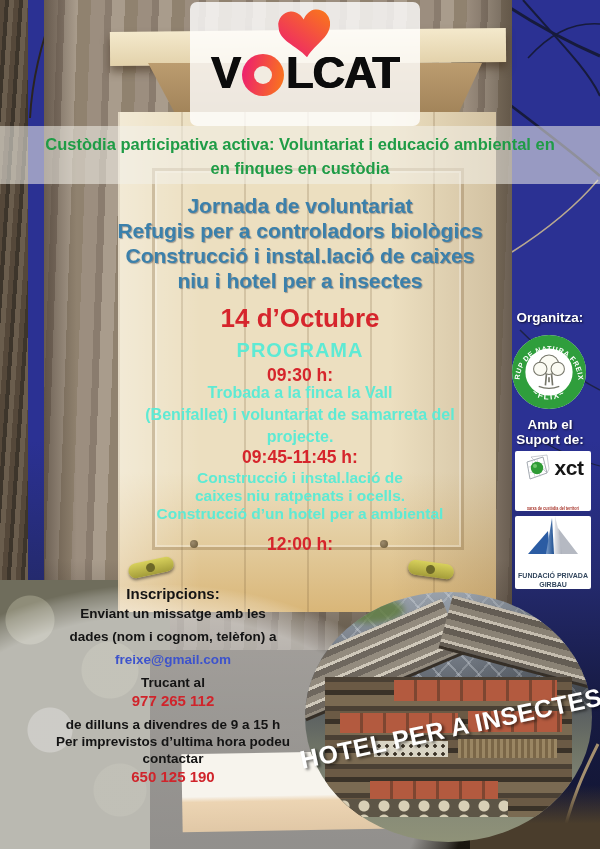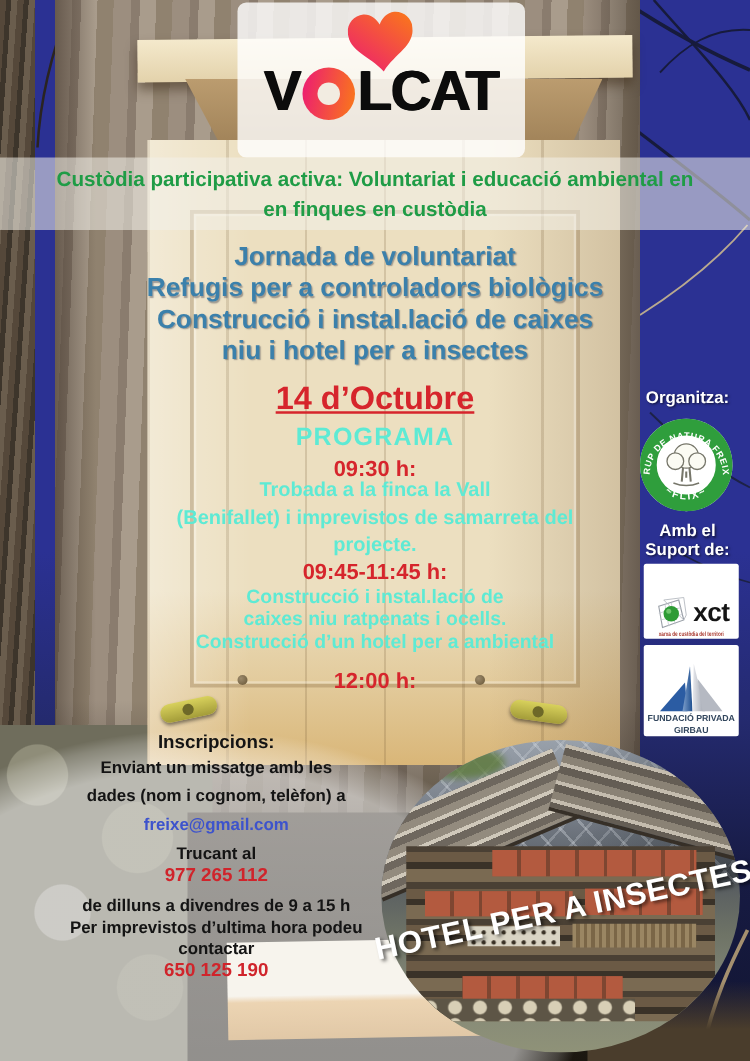--- a/index.html
+++ b/index.html
@@ -77,21 +77,21 @@
     background: rgba(243,241,234,.55); text-align:center; padding-top:6px;
     color:#1f9c46; font-size:16.5px; line-height:24px; }
 
   
   .title-blue { left:40px; top:193px; width:520px; text-align:center;
     color:#3b80ab; font-size:21px; line-height:25px;
     text-shadow:1px 1px 1px rgba(35,40,60,.4); }
 
   
   .ctext { left:40px; width:520px; text-align:center; color:#5eead4; }
-  .date-red { top:303px; font-size:26px; color:#d6252c;text-decoration:underline; }
+  .date-red { top:303px; font-size:26px; color:#d6252c; }
   .prog-head { top:339px; font-size:20px; letter-spacing:1px; }
   .time-red { font-size:17.5px; color:#d6252c; }
   .t1 { top:365px; } .t2 { top:447px; } .t3 { top:534px; }
   .s1 { top:382px; font-size:16px; line-height:22px; }
   .s2 { top:469px; font-size:15.5px; line-height:18px; }
   .s3 { top:552px; font-size:15.5px; }
 
   
   .insc-ellipse { left:-148px; top:584px; width:615px; height:424px; border-radius:50%;
     background: radial-gradient(ellipse closest-side, rgba(255,255,255,.52) 0 85%, rgba(255,255,255,.18) 96%, rgba(255,255,255,0) 100%); }
@@ -141,21 +141,21 @@
     color:#fff; font-size:25px; letter-spacing:.5px; text-align:center;
     text-shadow:2px 2px 3px rgba(0,0,0,.55); }
 
   
   .wlabel { color:#fff; text-align:center; font-size:13.5px; line-height:15px;
     text-shadow:1px 1px 2px rgba(0,0,0,.65); }
   .organitza { left:498px; top:310px; width:104px; }
   .support { left:498px; top:417px; width:104px; }
   .freixe-logo { left:511px; top:334px; }
   .logo-card { background:#fff; border-radius:2px; display:flex; flex-direction:column;
-    align-items:center; justify-content:flex-end; }
+    align-items:center; justify-content:space-between; }
   .xct-card { left:515px; top:451px; width:76px; height:60px; padding-top:2px; }
   .xct-row { display:flex; align-items:center; gap:2px; }
   .xct-text { font-size:21px; color:#151515; letter-spacing:-.5px; }
   .xct-caption { font-size:6px; color:#a8362c; white-space:nowrap;
     transform:scale(.62,.85); transform-origin:center; margin-top:-1px; }
   .girbau-card { left:515px; top:516px; width:76px; height:73px; }
   .girbau-text { font-size:7px; color:#33475e; text-align:center; line-height:8.5px; margin-top:1px; }
 </style>
 </head>
 <body>
@@ -218,21 +218,21 @@
     <div>Construcció i instal.lació de caixes</div>
     <div>niu i hotel per a insectes</div>
   </div>
 
   <div class="abs ctext date-red">14 d’Octubre</div>
   <div class="abs ctext prog-head">PROGRAMA</div>
 
   <div class="abs ctext time-red t1">09:30 h:</div>
   <div class="abs ctext s1">
     <div>Trobada a la finca la Vall</div>
-    <div>(Benifallet) i imprevistos de samarreta del</div>
+    <div>(Benifallet) i voluntariat de samarreta del</div>
     <div>projecte.</div>
   </div>
 
   <div class="abs ctext time-red t2">09:45-11:45 h:</div>
   <div class="abs ctext s2">
     <div>Construcció i instal.lació de</div>
     <div>caixes niu ratpenats i ocells.</div>
     <div>Construcció d’un hotel per a ambiental</div>
   </div>
 

